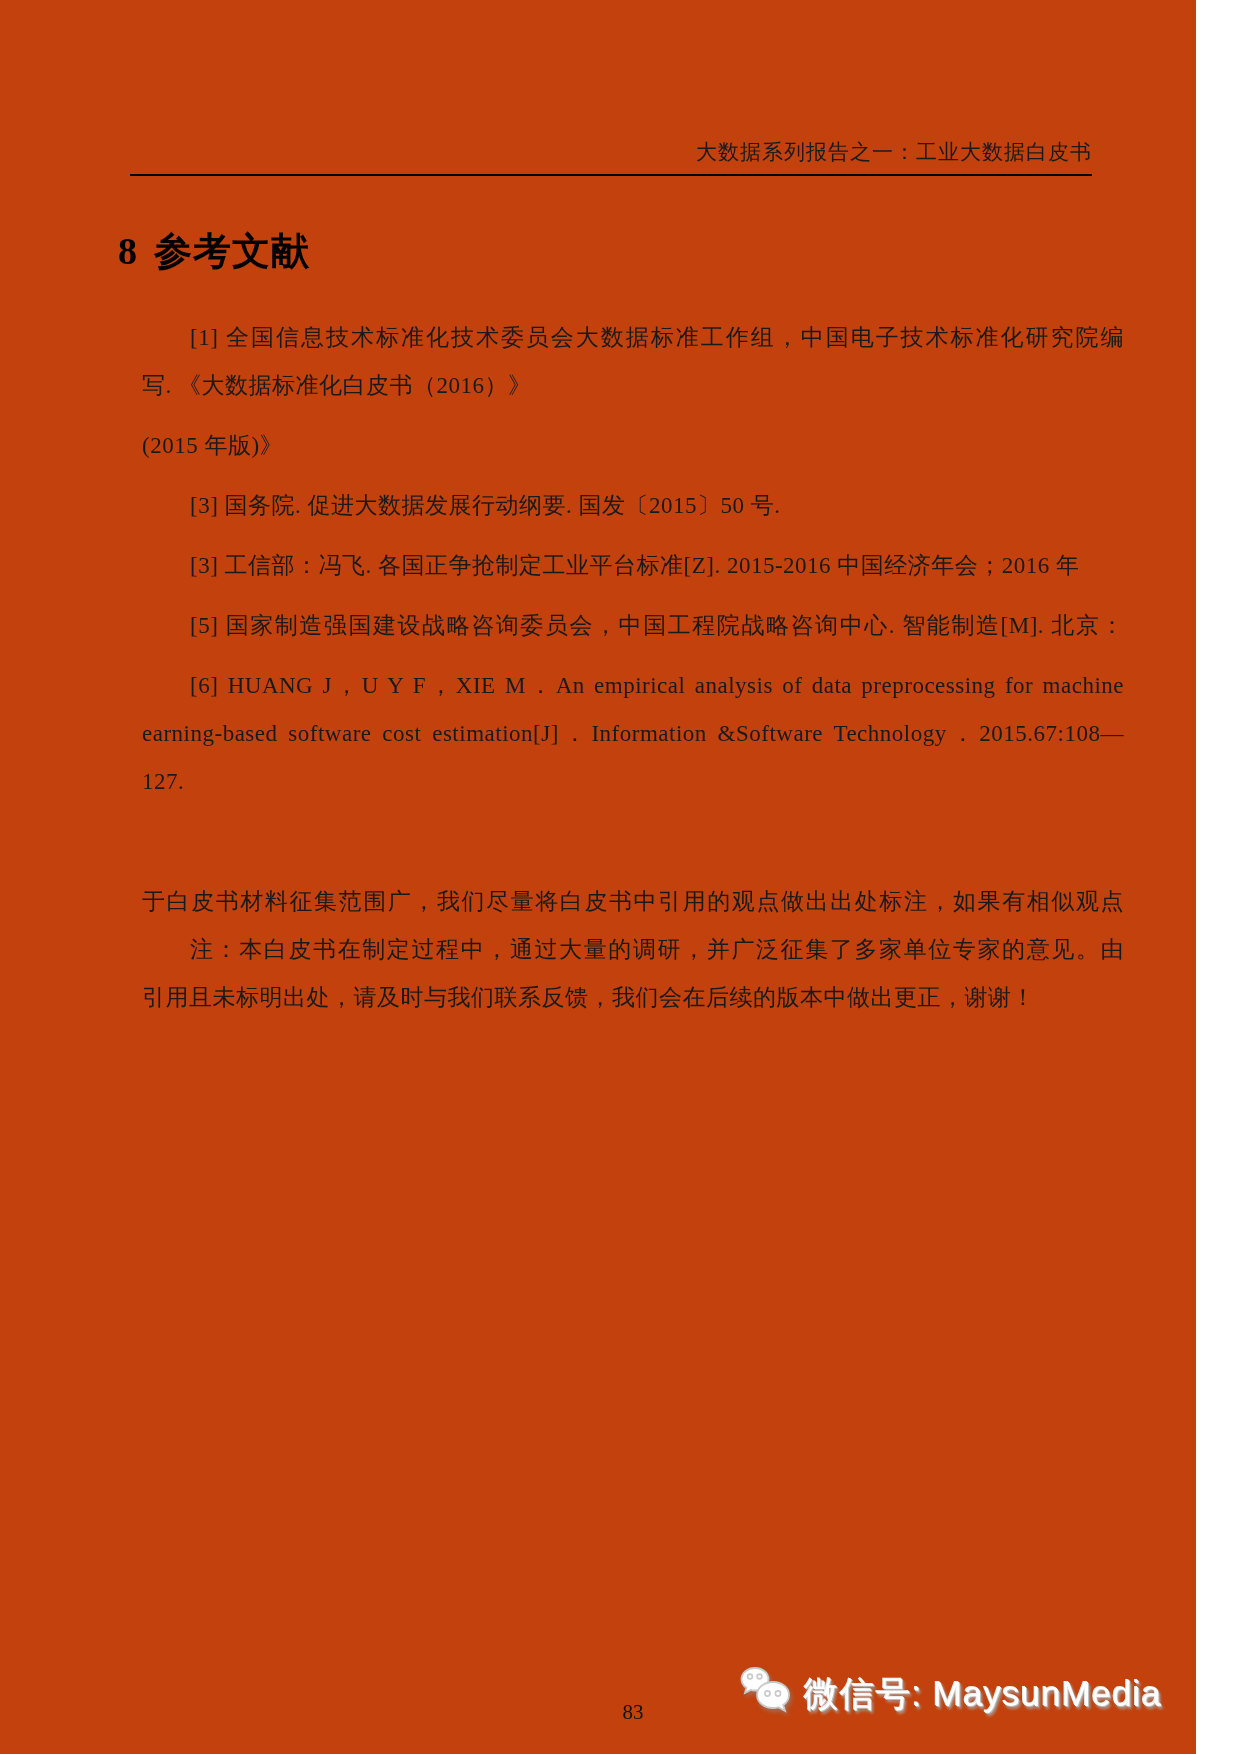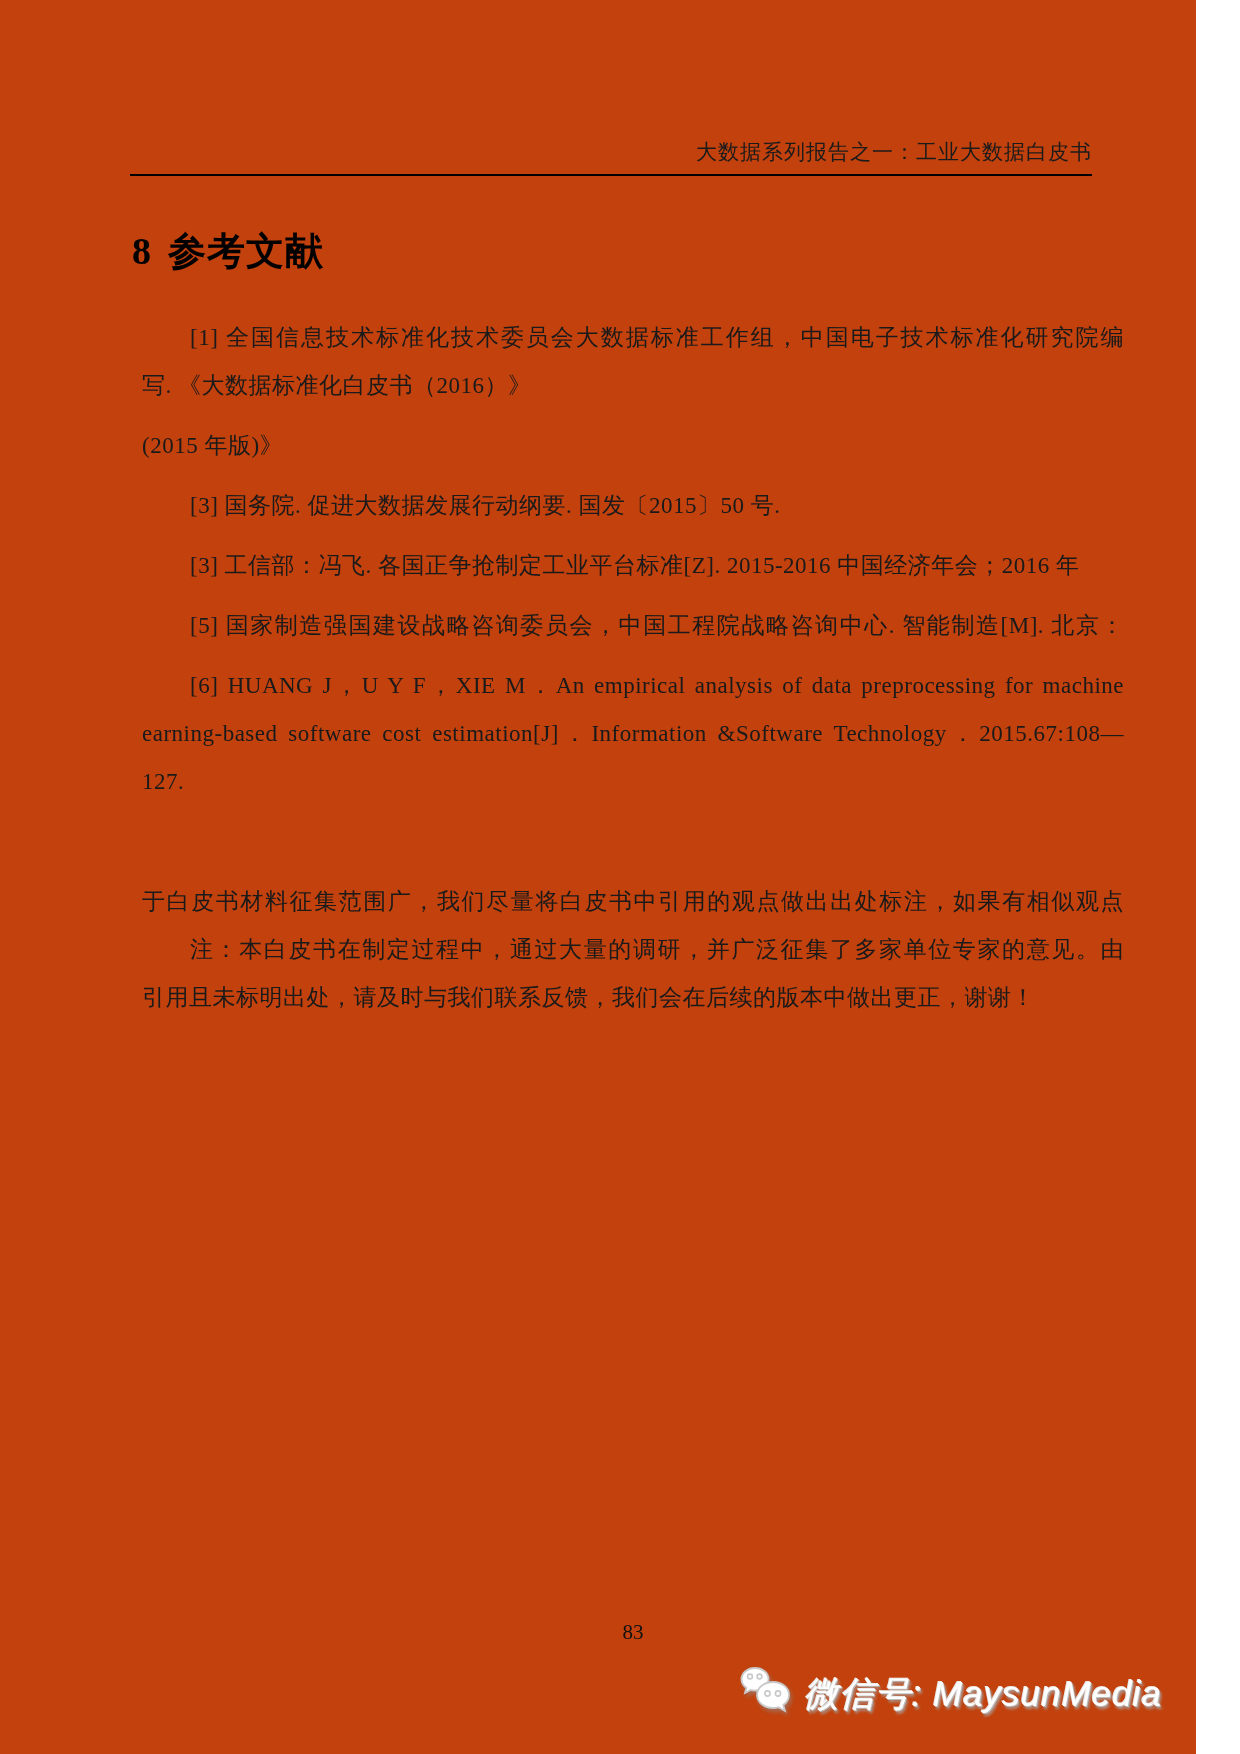--- a/index.html
+++ b/index.html
@@ -30,21 +30,21 @@
     left: 130px;
     right: 104px;
     height: 2px;
     background: #000000;
   }
 
   
   .section-heading {
     position: absolute;
     top: 226px;
-    left: 132px;
+    left: 118px;
     font-family: "Liberation Sans", "DejaVu Sans", sans-serif;
     font-weight: 700;
     font-size: 38px;
     color: #000000;
     letter-spacing: 1px;
   }
   .section-heading .num { margin-right: 16px; font-family: "Liberation Serif", serif; }
 
   
   .body-col {
@@ -66,37 +66,36 @@
   .line.first { text-indent: 48px; }
   .line.stretch {
     text-align: justify;
     text-align-last: justify;
   }
   .note-block { margin-top: 72px; }
 
   
   .page-number {
     position: absolute;
-    top: 1620px;
+    top: 1700px;
     left: 130px;
     width: 1006px;
     text-align: center;
     font-size: 21px;
     color: #111111;
   }
 
   
   .watermark {
     position: absolute;
     top: 1664px;
     right: 34px;
     display: flex;
     align-items: center;
     gap: 10px;
-    font-style: italic;
   }
   .watermark svg {
     filter: drop-shadow(2px 3px 2px rgba(140,140,140,0.55));
   }
   .watermark-text {
     font-family: "Liberation Sans", "DejaVu Sans", sans-serif;
     font-size: 35px;
     font-weight: 400;
     color: #ffffff;
     text-shadow:

